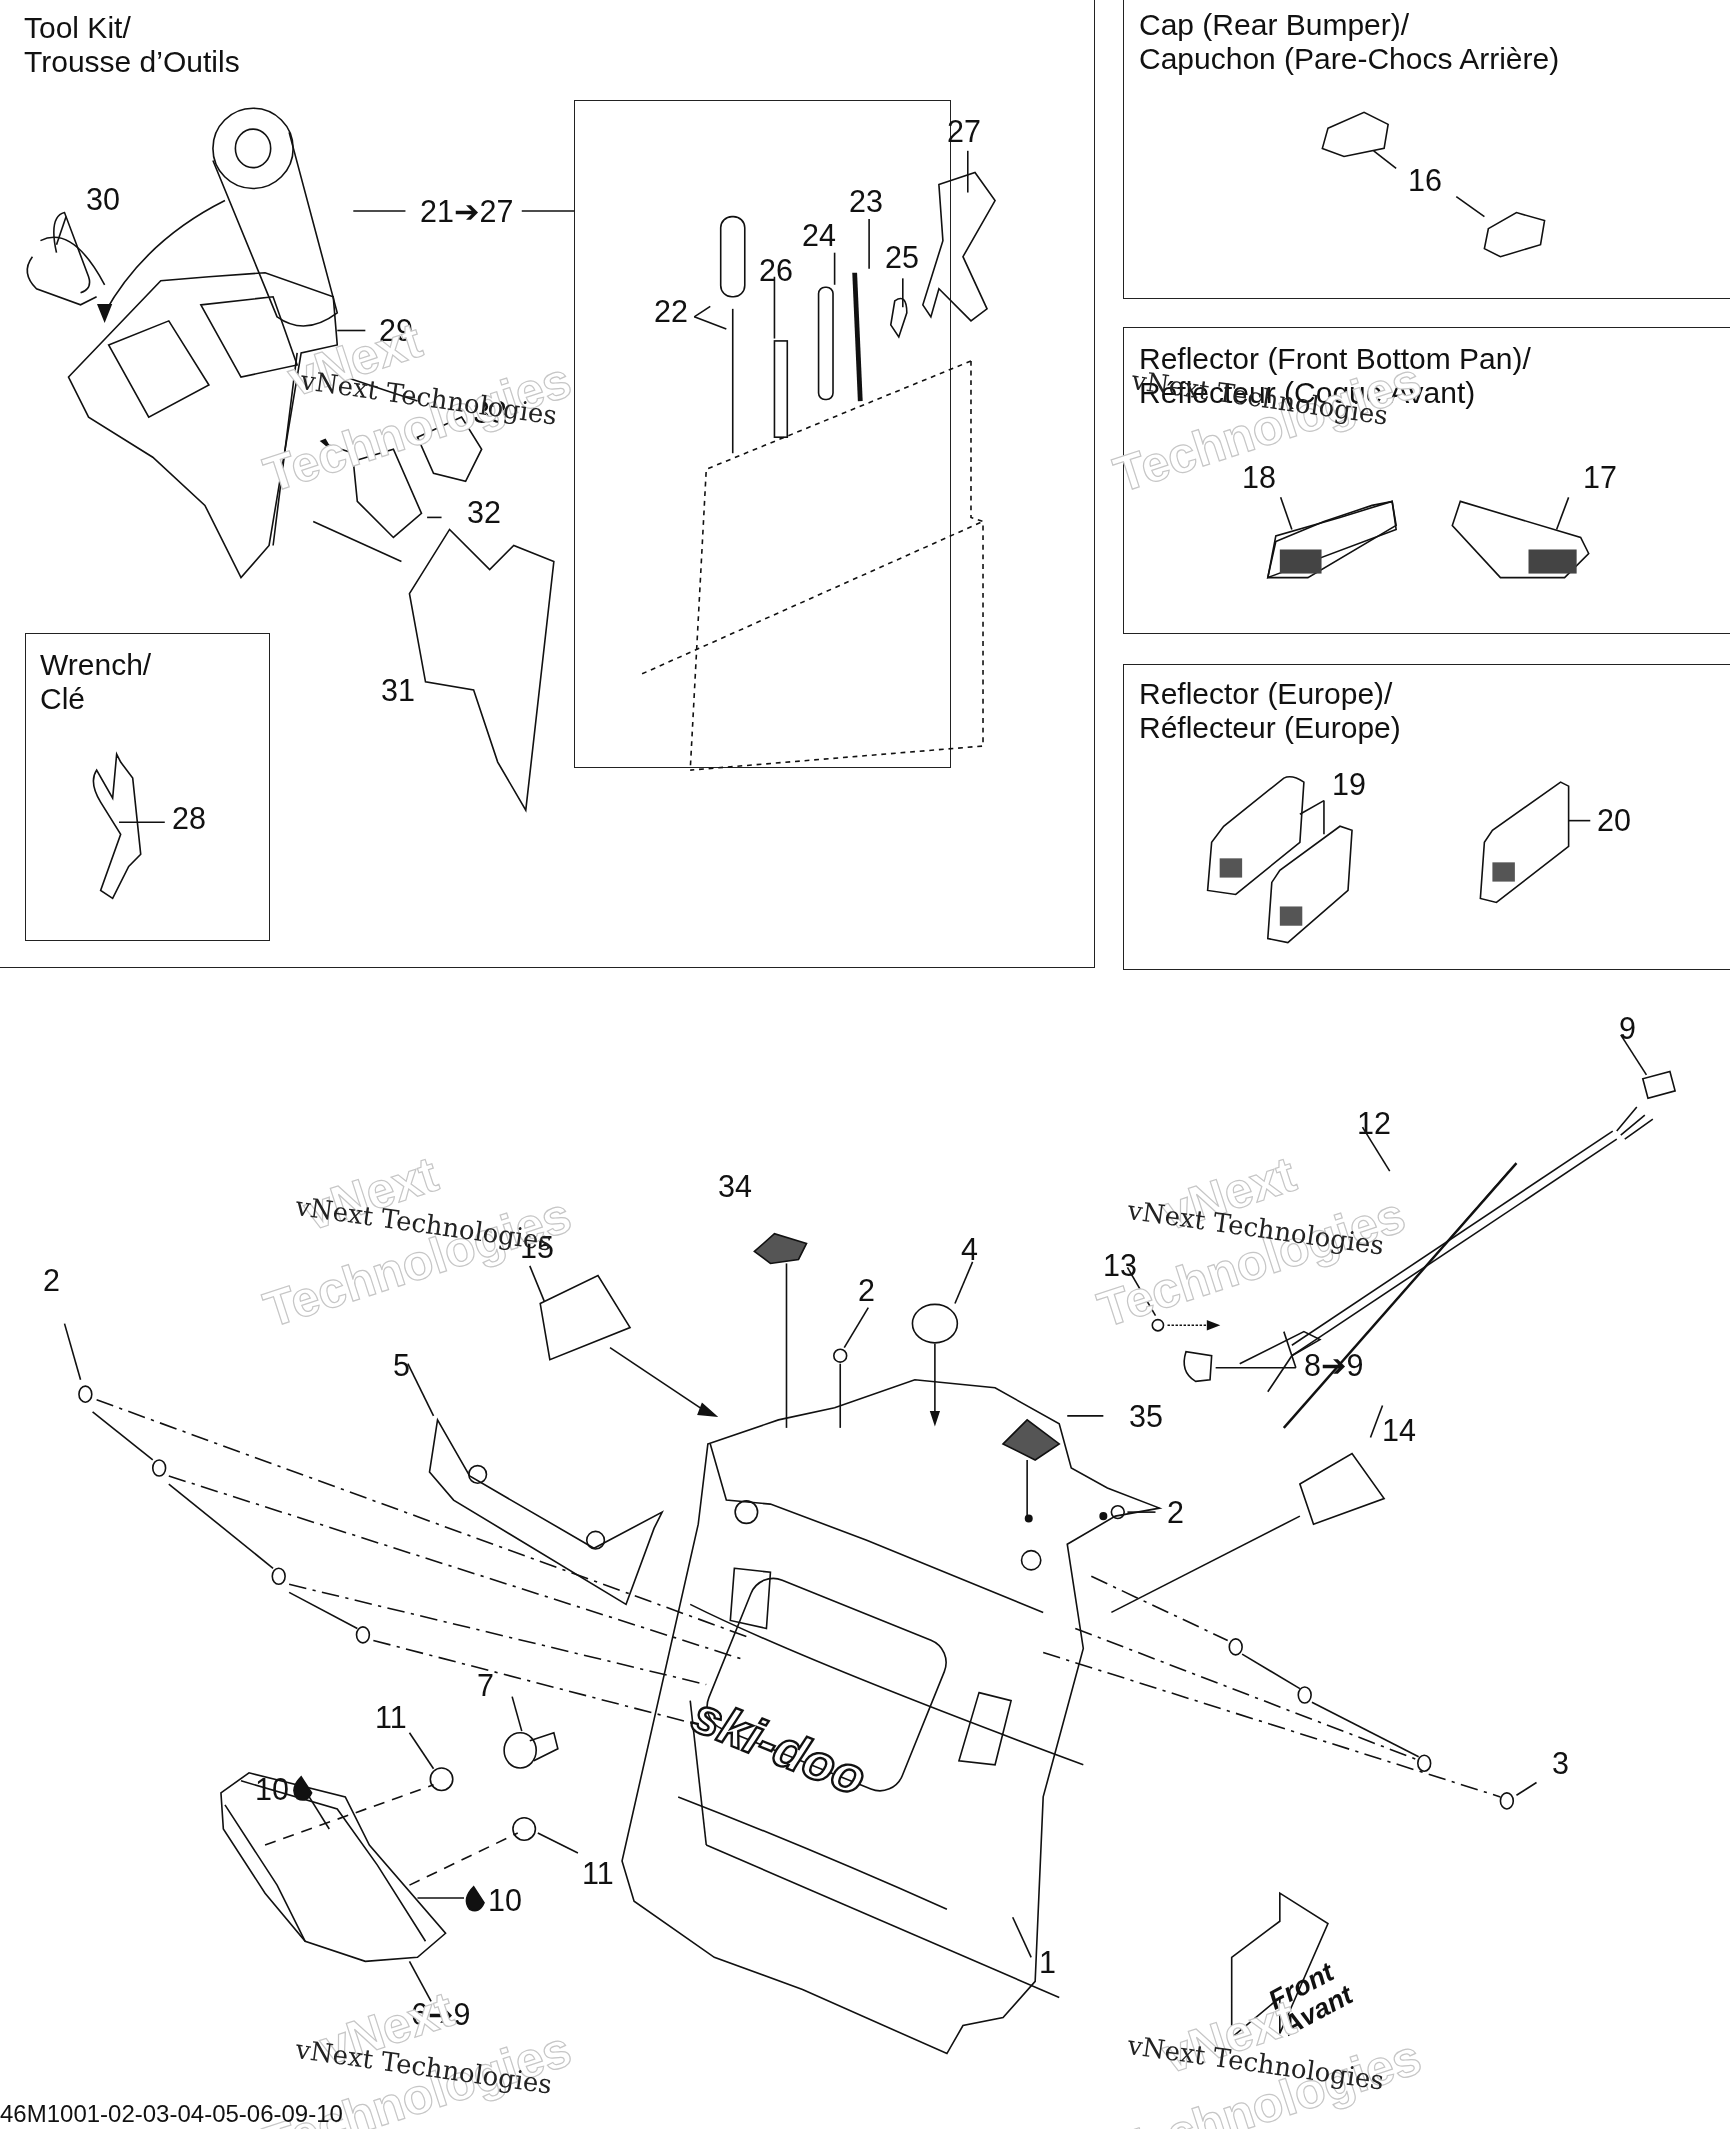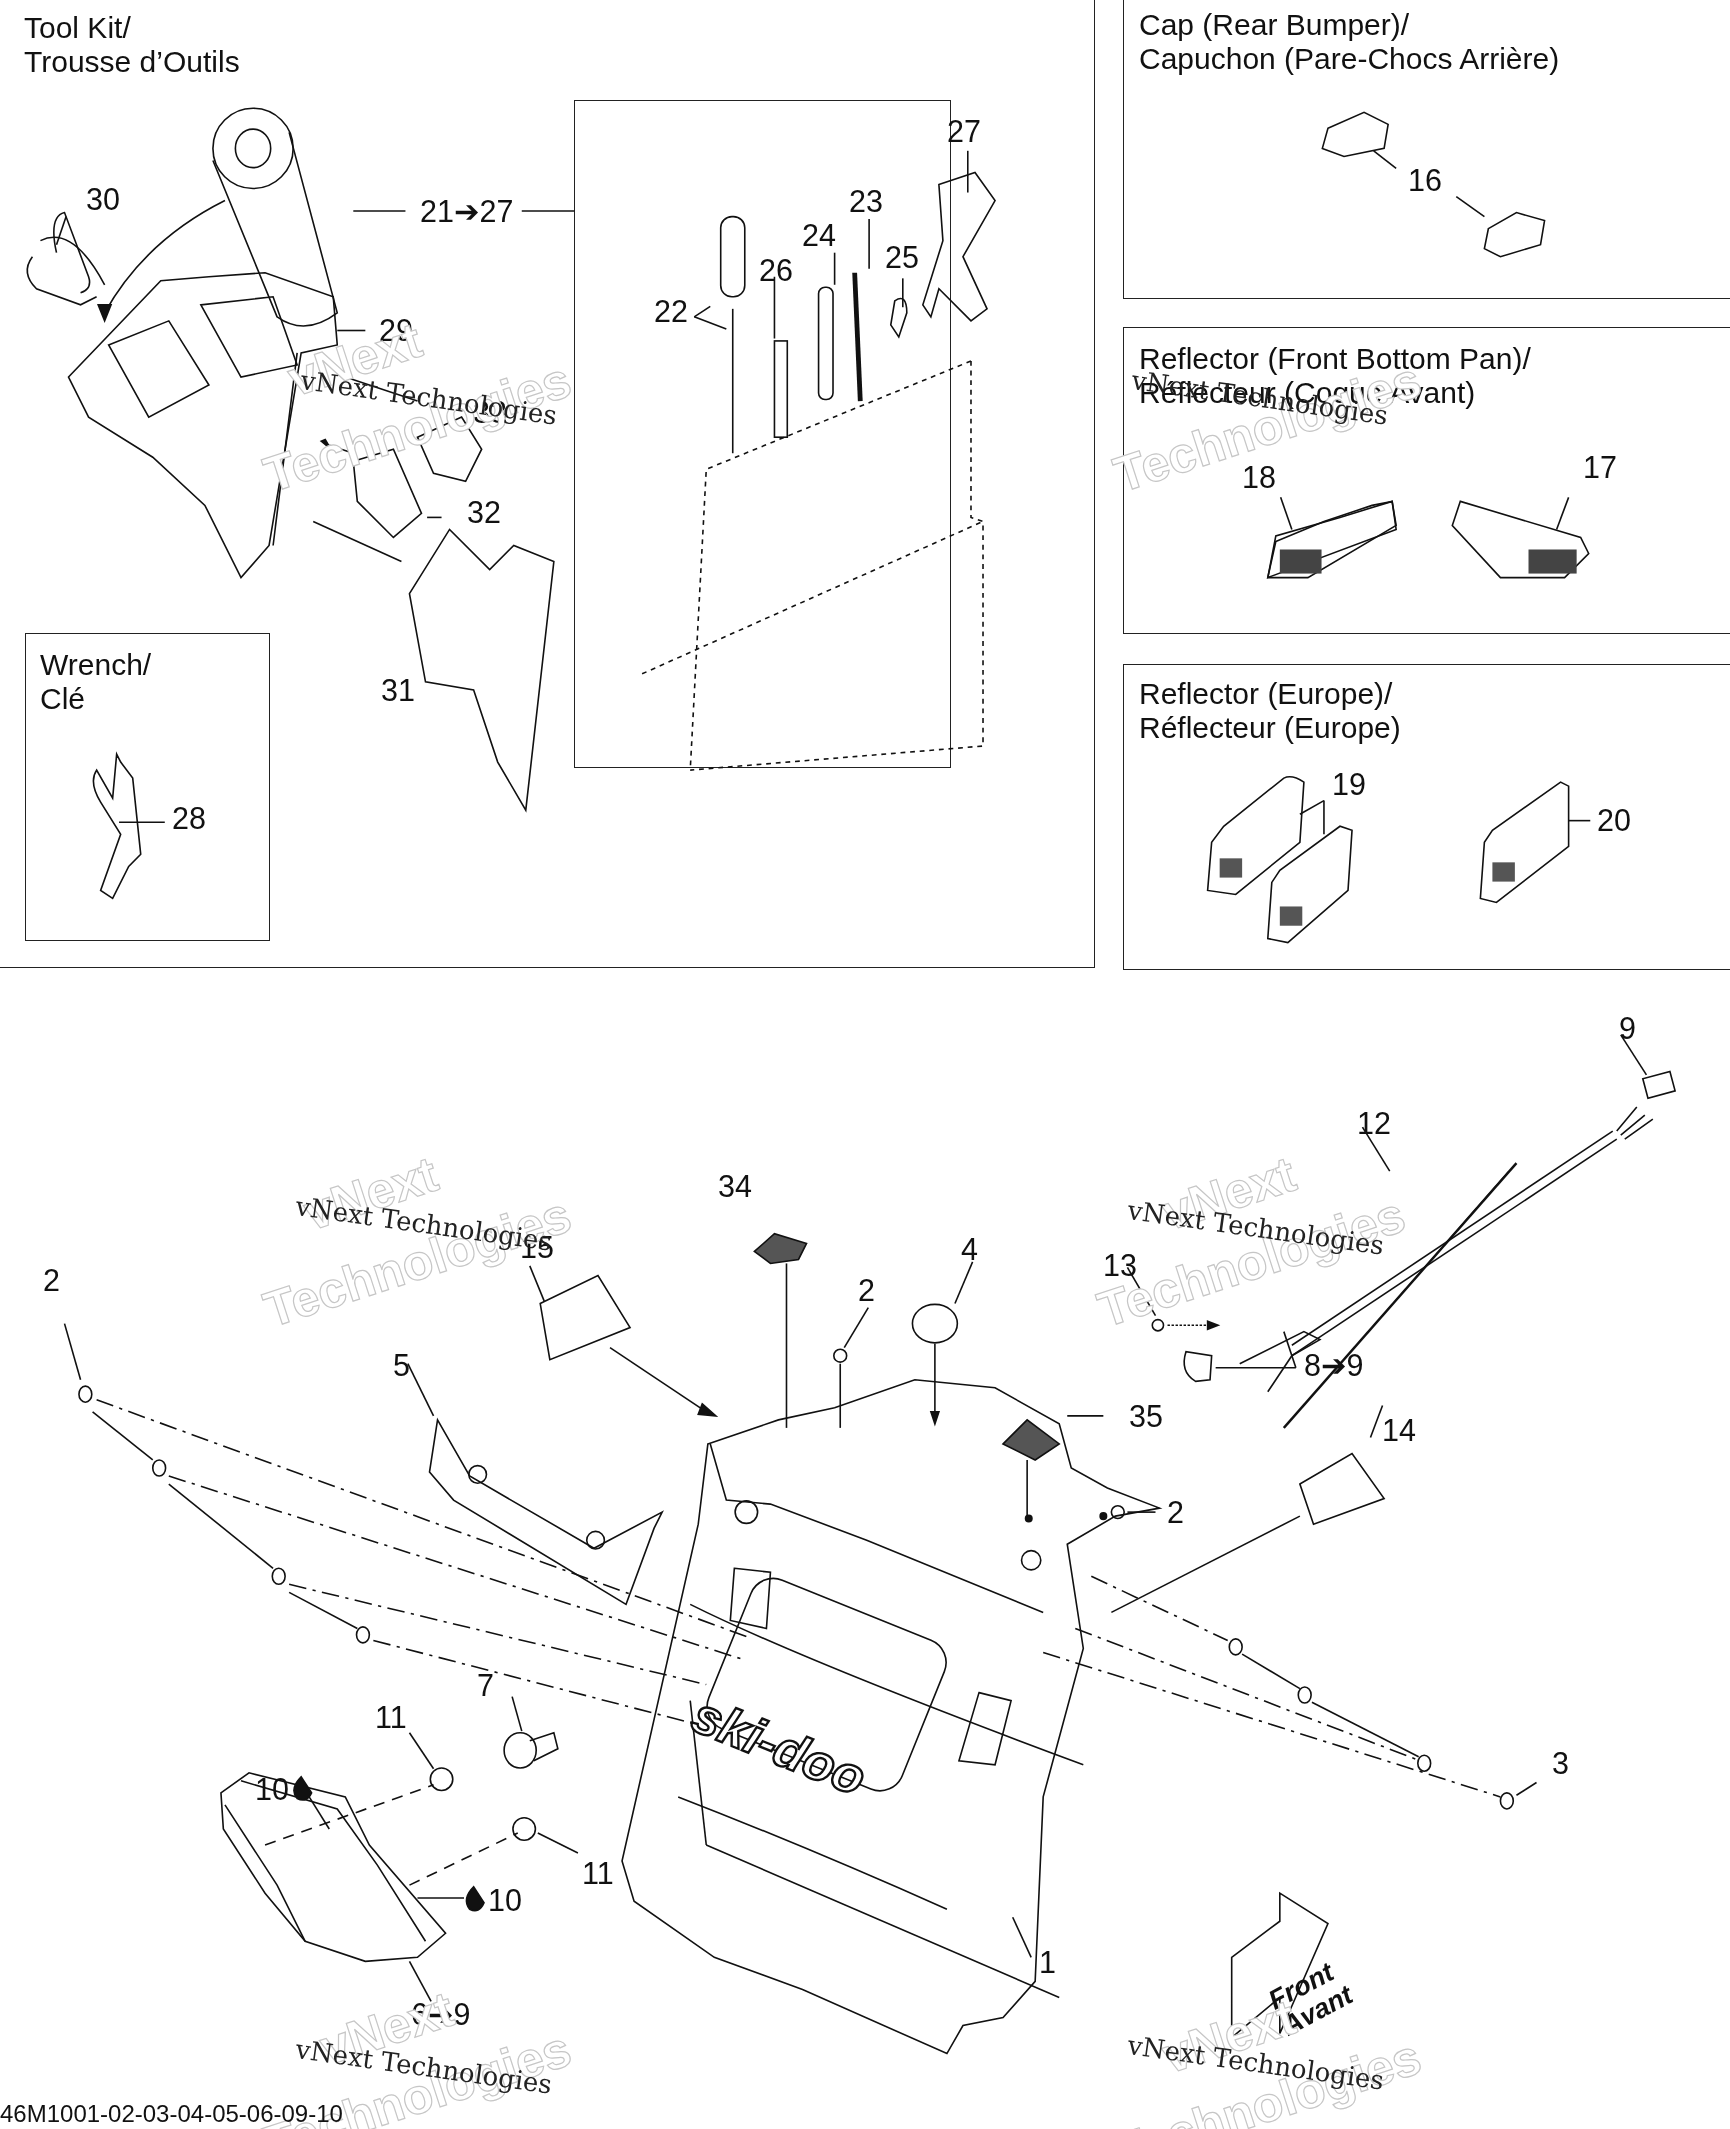--- a/index.html
+++ b/index.html
@@ -260,21 +260,21 @@
 <div class="callout" style="left:381px; top:674px;">31</div>
 <div class="callout" style="left:947px; top:115px;">27</div>
 <div class="callout" style="left:849px; top:185px;">23</div>
 <div class="callout" style="left:802px; top:219px;">24</div>
 <div class="callout" style="left:885px; top:241px;">25</div>
 <div class="callout" style="left:759px; top:254px;">26</div>
 <div class="callout" style="left:654px; top:295px;">22</div>
 <div class="callout" style="left:172px; top:802px;">28</div>
 <div class="callout" style="left:1408px; top:164px;">16</div>
 <div class="callout" style="left:1242px; top:461px;">18</div>
-<div class="callout" style="left:1583px; top:451px;">17</div>
+<div class="callout" style="left:1583px; top:461px;">17</div>
 <div class="callout" style="left:1332px; top:768px;">19</div>
 <div class="callout" style="left:1597px; top:804px;">20</div>
 <div class="callout" style="left:1619px; top:1012px;">9</div>
 <div class="callout" style="left:1341px; top:1107px;margin-left:16px;">12</div>
 <div class="callout" style="left:1103px; top:1249px;">13</div>
 <div class="callout" style="left:1304px; top:1349px;">8➔9</div>
 <div class="callout" style="left:718px; top:1170px;">34</div>
 <div class="callout" style="left:520px; top:1231px;">15</div>
 <div class="callout" style="left:43px; top:1264px;">2</div>
 <div class="callout" style="left:858px; top:1274px;">2</div>

